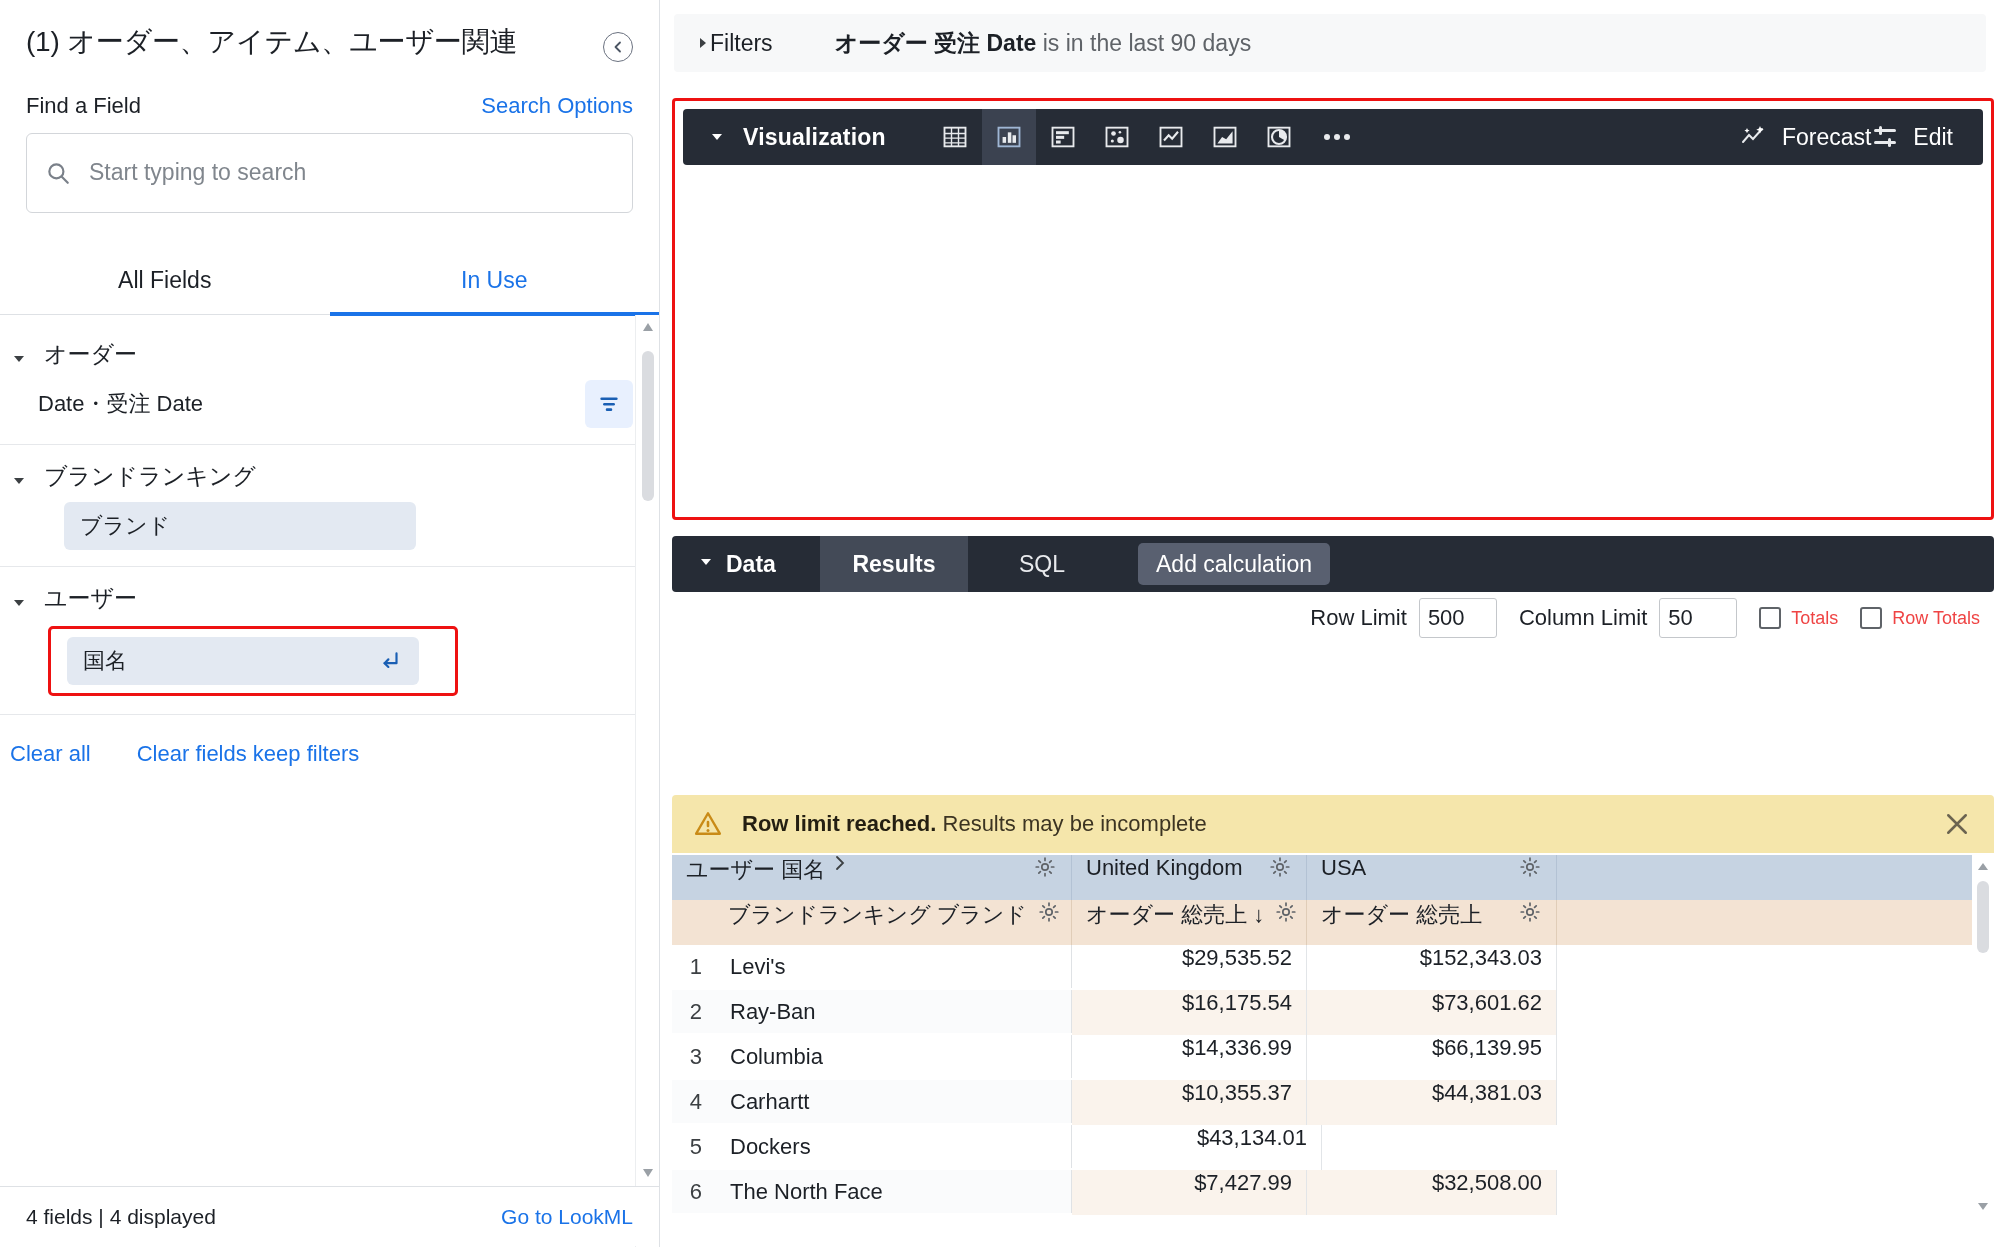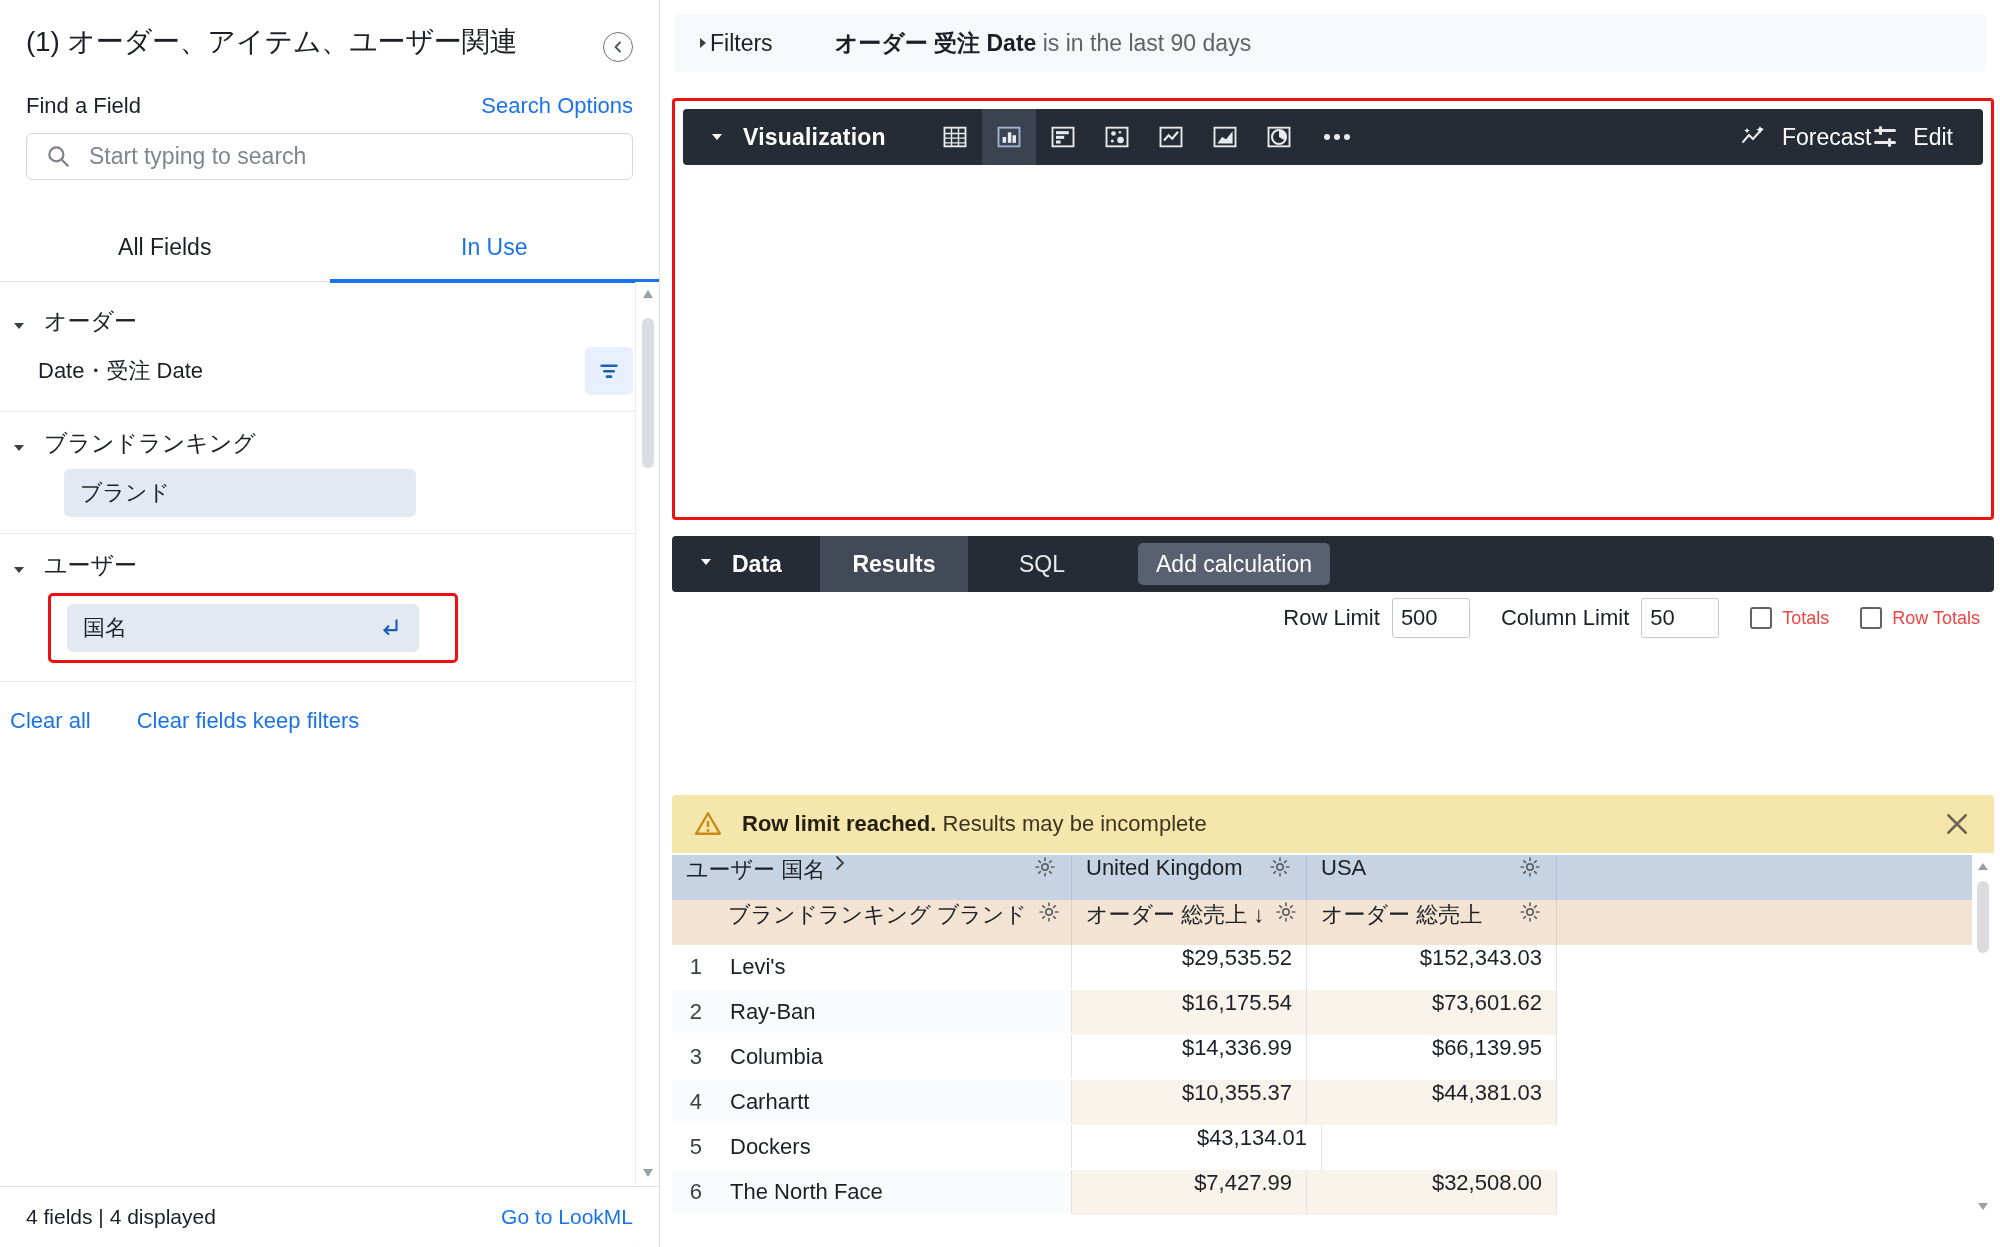--- a/index.html
+++ b/index.html
@@ -33,21 +33,21 @@
 
   .find-row {
     display:flex; align-items:baseline; justify-content:space-between;
     padding:30px 26px 0 26px;
   }
   .find-label { font-size:22px; color:#1c2026; }
   .search-options { font-size:22px; color:#1a73e8; cursor:pointer; }
 
   .search-wrap { padding:14px 26px 0 26px; }
   .search-box {
-    height:47px; border:1px solid #d3d6da; border-radius:6px;
+    height:80px; border:1px solid #d3d6da; border-radius:6px;
     display:flex; align-items:center; gap:16px; padding:0 18px;
     background:#fff;
   }
   .search-box .sicon { color:#7a8089; flex:0 0 auto; display:flex; }
   .search-box input {
     border:0; outline:0; font-size:23px; color:#1c2026; width:100%;
     font-family:inherit; background:transparent;
   }
   .search-box input::placeholder { color:#80868d; }
 
@@ -159,35 +159,35 @@
   .vb-btn { display:flex; align-items:center; gap:14px; cursor:pointer; }
   .vb-btn span { font-size:23px; color:#fff; }
   .viz-body { position:absolute; left:8px; top:70px; right:8px; bottom:8px; background:#fff; }
 
   
   .data-bar {
     position:absolute; left:12px; top:536px; width:1322px; height:56px;
     background:#262c36; border-radius:4px; display:flex; align-items:center;
     color:#fff;
   }
-  .db-left { display:flex; align-items:flex-start; gap:18px; padding-left:26px; width:148px; }
+  .db-left { display:flex; align-items:flex-start; gap:12px; padding-left:26px; width:148px; }
   .db-title { font-size:23px; font-weight:700; }
   .db-tab {
     height:56px; min-width:148px; display:flex; align-items:center; justify-content:center;
     font-size:23px; cursor:pointer; color:#e8eaed; padding:0 24px;
   }
   .db-tab.active { background:#434a57; color:#fff; font-weight:700; }
   .calc-btn {
     margin-left:22px; background:#596070; color:#fff; border-radius:5px;
     height:42px; display:flex; align-items:center; padding:0 18px;
     font-size:23px; cursor:pointer;
   }
 
   .limits {
-    position:absolute; right:20px; top:598px; display:flex; align-items:center; gap:31px;margin-left:19px;
+    position:absolute; right:20px; top:598px; display:flex; align-items:center; gap:22px;margin-left:19px;
   }
   .lim-g { display:flex; align-items:center; gap:12px; }
   .lim-lab { font-size:22px; color:#1c2026; }
   .lim-inp {
     width:78px; height:40px; border:1px solid #c4c7cb; border-radius:3px;
     font-size:22px; padding:0 8px; font-family:inherit; color:#1c2026; outline:none;
   }
   .chk-g { display:flex; align-items:center; gap:10px; cursor:pointer; }
   .chkbox {
     width:22px; height:22px; border:2px solid #5f6368; border-radius:3px; background:#fff;

